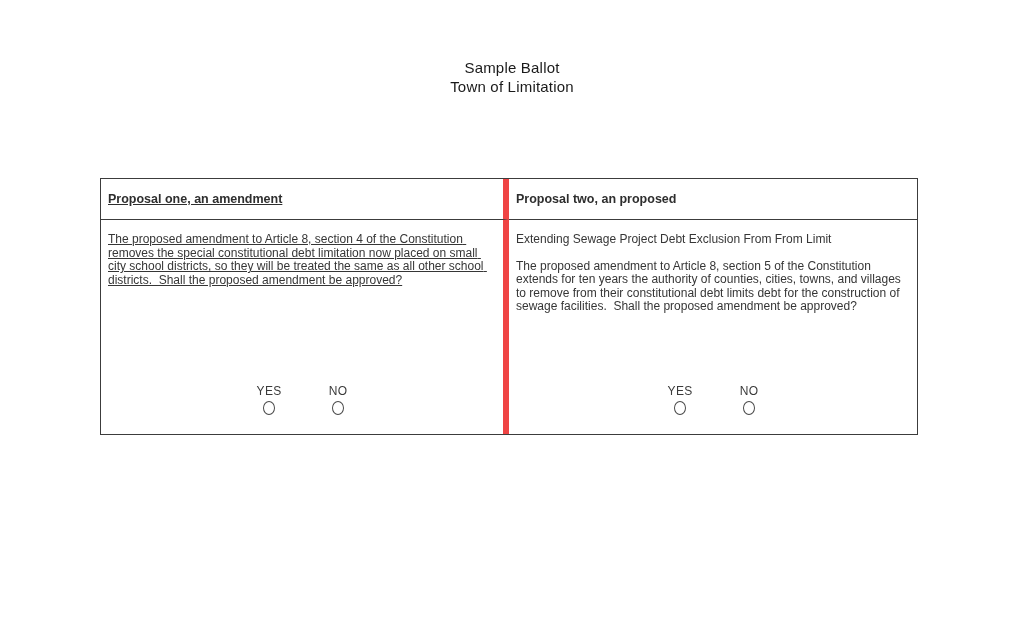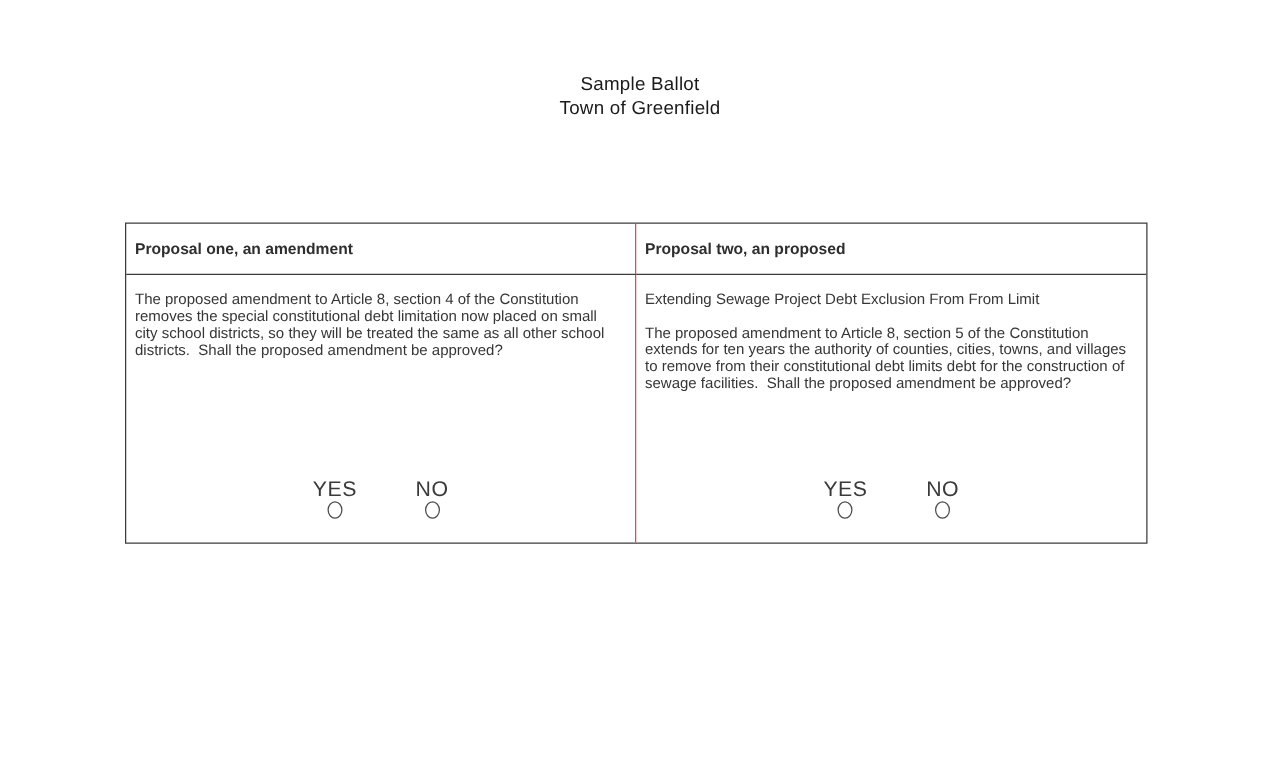--- a/index.html
+++ b/index.html
@@ -29,21 +29,21 @@
     top:178px;
     width:818px;
     height:257px;
     border:1.5px solid #3c3c3c;
     display:grid;
     grid-template-columns:1fr 1fr;
     grid-template-rows:41px 1fr;
     background:#ffffff;
   }
   .cell { color:#333333; }
-  .cell.col-left { border-right:1px solid #ef4444; }
+  .cell.col-left { border-right:6px solid #ef4444;text-decoration:underline; }
   .cell.header {
     border-bottom:1px solid #3c3c3c;
     display:flex;
     align-items:center;
     padding-left:7px;
     font-weight:bold;
     font-size:12.5px;
     color:#2e2e2e;
   }
   .cell.body {
@@ -65,42 +65,42 @@
     display:flex;
     justify-content:center;
     gap:47px;
   }
   .vote {
     display:flex;
     flex-direction:column;
     align-items:center;
   }
   .vote-label {
-    font-size:17px;
+    font-size:12px;
     color:#3a3a3a;
     letter-spacing:0.4px;
   }
   .oval {
     width:12px;
     height:14px;
     border:1.5px solid #4a4a4a;
     border-radius:50%;
     margin-top:2px;
     background:transparent;
     cursor:pointer;
   }
 </style>
 </head>
 <body>
 
 <div class="page">
 
   <div class="doc-title">
     <div>Sample Ballot</div>
-    <div>Town of Greenfield</div>
+    <div>Town of Limitation</div>
   </div>
 
   <div class="ballot-table">
 
     <div class="cell header col-left">
       <span>Proposal one, an amendment</span>
     </div>
 
     <div class="cell header">
       <span>Proposal two, an proposed</span>

